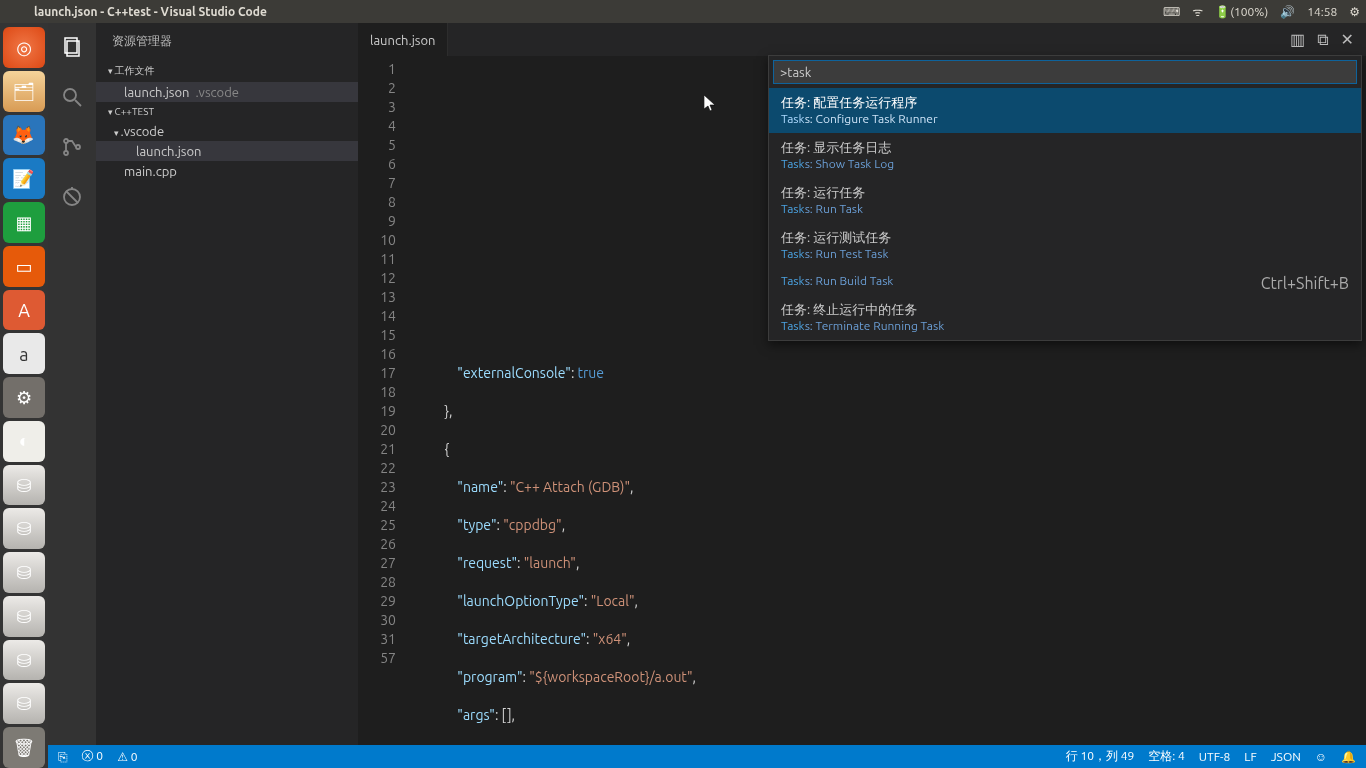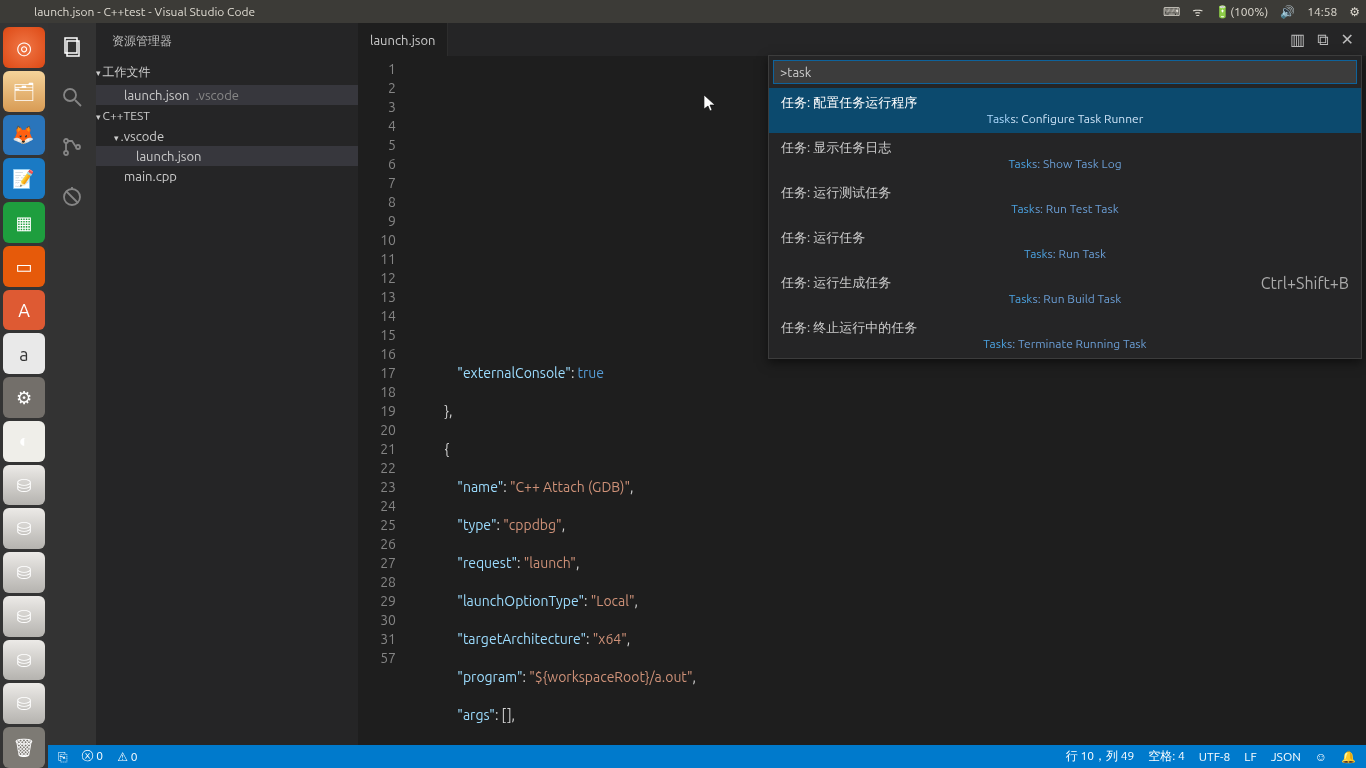--- a/index.html
+++ b/index.html
@@ -1,20 +1,20 @@
 <!DOCTYPE html>
 <html><head>
 <meta charset="utf-8">
 <style>
 * { margin: 0; padding: 0; box-sizing: border-box; font-family: "Ubuntu", "Segoe UI", sans-serif; }
 body { width: 1366px; height: 768px; overflow: hidden; background: #3d3d3d; position: relative; }
 
 
 .ubuntu-bar { height: 23px; background: #3c3b37; color: #dfdbd2; display: flex; align-items: center; font-size: 12px; padding: 0 6px; }
-.ubuntu-bar .title { font-weight: normal; padding-left: 28px; }
+.ubuntu-bar .title { font-weight: bold; padding-left: 28px; }
 .ubuntu-bar .spacer { flex: 1; }
 .ubuntu-bar .tray { display: flex; gap: 12px; align-items: center; color: #dfdbd2; }
 .ubuntu-bar .tray span { display: inline-flex; align-items: center; }
 
 
 .launcher { position: absolute; left: 0; top: 23px; bottom: 0; width: 48px; background: rgba(40,40,40,0.4); display: flex; flex-direction: column; align-items: center; padding-top: 4px; gap: 3px; }
 .launcher .app { width: 42px; height: 42px; border-radius: 6px; display: flex; align-items: center; justify-content: center; font-size: 18px; color: #fff; background:#5a5a5a; }
 .launcher .app.ubuntu { background: radial-gradient(circle,#f07746,#dd4814); }
 .launcher .app.files  { background: linear-gradient(#f5d39a,#d89b54); }
 .launcher .app.firefox{ background: #2a75bb; }
@@ -34,21 +34,21 @@
 
 
 .activitybar { width: 48px; background: #333333; display: flex; flex-direction: column; align-items: center; padding-top: 10px; gap: 22px; }
 .activitybar .act { width: 28px; height: 28px; display: flex; align-items: center; justify-content: center; color: #858585; }
 .activitybar .act.active { color: #fff; }
 .activitybar svg { width: 24px; height: 24px; }
 
 
 .sidebar { width: 262px; background: #252526; color: #cccccc; font-size: 12px; }
 .sidebar .hdr { padding: 10px 16px; color: #bbb; font-size: 12px; }
-.sidebar .section-title { padding: 4px 0; font-size: 12px; color: #ccc; text-transform: uppercase; }
+.sidebar .section-title { padding: 4px 12px; font-size: 10px; color: #ccc; text-transform: uppercase; }
 .sidebar .section-title::before { content: "▾ "; font-size: 9px; color:#ccc; }
 .sidebar .item { padding: 3px 8px 3px 28px; font-size: 13px; color:#ccc; display:flex; gap:6px; }
 .sidebar .item.active { background: #37373d; }
 .sidebar .small { color:#888; }
 .sidebar .folder::before { content: "▾ "; color:#ccc; font-size:9px; }
 .sidebar .folder { padding: 3px 8px 3px 18px; font-size: 13px; }
 
 
 .editor { flex: 1; background: #1e1e1e; display: flex; flex-direction: column; position: relative; }
 .tabbar { height: 33px; background: #252526; display: flex; align-items: center; }
@@ -65,21 +65,21 @@
 .p { color:#d4d4d4; } 
 .b { color:#569cd6; } 
 
 
 .palette { position:absolute; top: 32px; left: 410px; width: 594px; background:#252526; border:1px solid #3c3c3c; box-shadow: 0 4px 10px rgba(0,0,0,0.5); font-size: 13px; z-index: 20; }
 .palette input { width: calc(100% - 8px); margin:4px; height: 24px; background:#3c3c3c; border:1px solid #0e639c; color:#ccc; padding:0 6px; font-size:13px; outline:none; }
 .palette .entry { padding: 6px 12px 8px; color:#ccc; }
 .palette .entry.sel { background:#0c4a6e; color:#fff; }
 .palette .entry .cn { color:#ccc; }
 .palette .entry.sel .cn { color:#fff; }
-.palette .entry .en { color:#6b9fd6; font-size:12px;text-align:center; }
+.palette .entry .en { color:#6b9fd6; font-size:12px; }
 .palette .entry.sel .en { color:#cde3f7; }
 .palette .entry .hl { color:#4ba3e2; }
 .palette .entry.sel .hl { color:#aedaff; }
 .palette .entry .kb { float:right; color:#aaa; font-size:16px; }
 
 
 .vscode-status { position:absolute; left:48px; right:0; bottom:0; height:23px; background:#007acc; color:#fff; display:flex; align-items:center; font-size:12px; padding:0 10px; gap:14px; }
 .vscode-status .spacer { flex:1; }
 
 
@@ -243,31 +243,30 @@
             <div class="cn">任务: 配置任务运行程序</div>
             <div class="en"><span class="hl">Task</span>s: Configure Task Runner</div>
           </div>
           <div class="entry">
             <span class="kb"></span>
             <div class="cn">任务: 显示任务日志</div>
             <div class="en"><span class="hl">Task</span>s: Show Task Log</div>
           </div>
           <div class="entry">
             <span class="kb"></span>
+            <div class="cn">任务: 运行任务</div>
+            <div class="en"><span class="hl">Task</span>s: Run Task</div>
+          </div>
+          <div class="entry">
+            <span class="kb"></span>
             <div class="cn">任务: 运行测试任务</div>
             <div class="en"><span class="hl">Task</span>s: Run Test Task</div>
           </div>
           <div class="entry">
-            <span class="kb"></span>
-            <div class="cn">任务: 运行任务</div>
-            <div class="en"><span class="hl">Task</span>s: Run Task</div>
-          </div>
-          <div class="entry">
             <span class="kb">Ctrl+Shift+B</span>
-            <div class="cn">任务: 运行生成任务</div>
             <div class="en"><span class="hl">Task</span>s: Run Build Task</div>
           </div>
           <div class="entry">
             <span class="kb"></span>
             <div class="cn">任务: 终止运行中的任务</div>
             <div class="en"><span class="hl">Task</span>s: Terminate Running Task</div>
           </div>
         </div>
     </div>
   </div>

